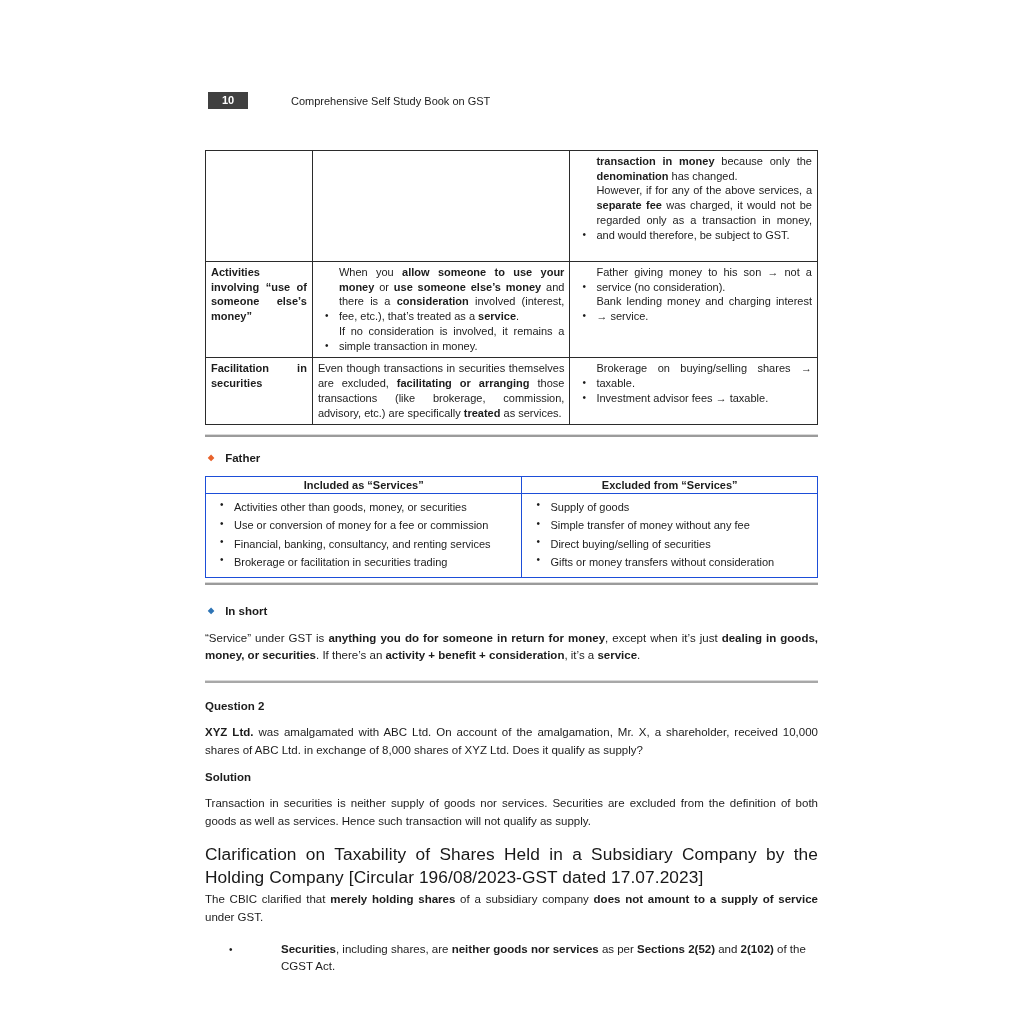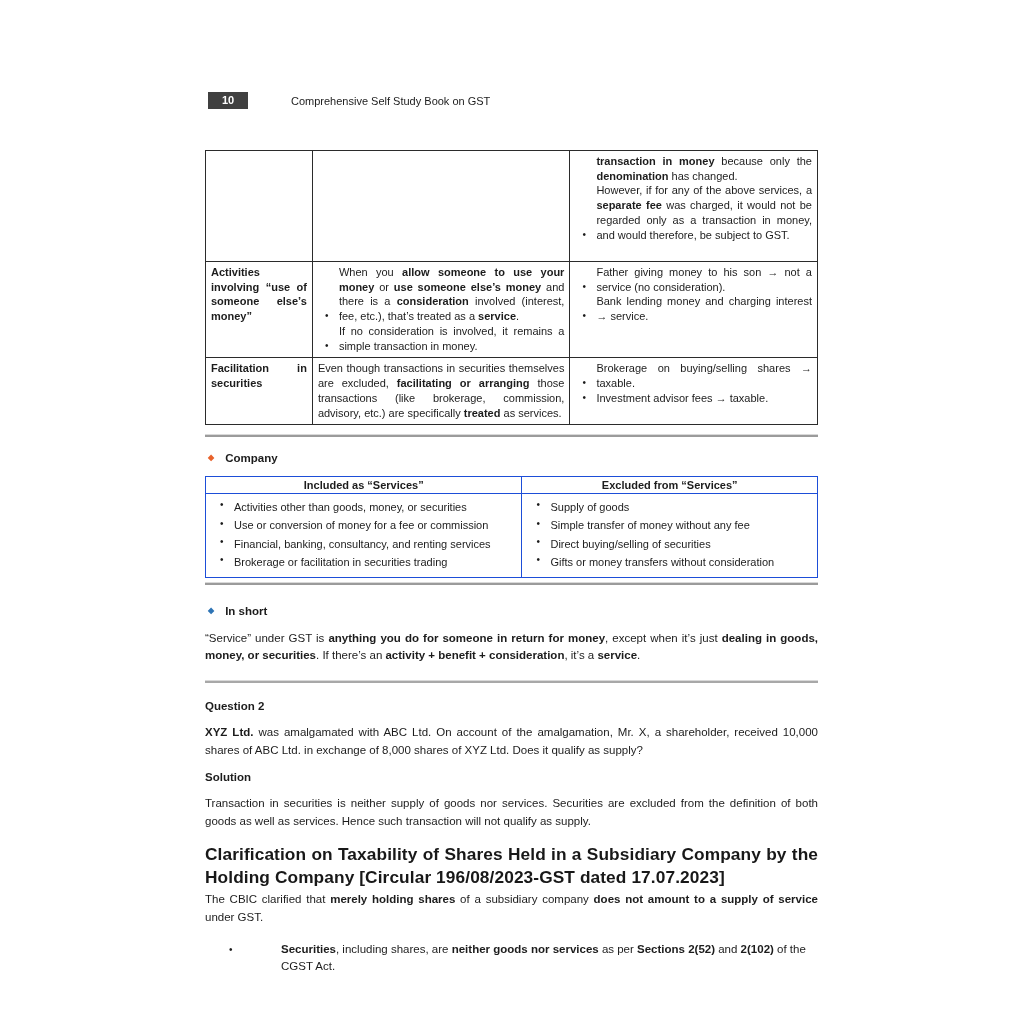--- a/index.html
+++ b/index.html
@@ -40,21 +40,21 @@
   .t2 th,.t2 td{border:1px solid #1d4ed8;font-size:11px;vertical-align:top;}
   .t2 th{font-weight:bold;text-align:center;padding:2px 4px;}
   .t2 td{padding:4px 4px 5px 4px;}
   .t2 .li{margin-bottom:3.5px;}
   .t2 .li .dot{flex:0 0 24px;padding-left:10px;}
   .t2 .li .txt{text-align:left;}
 
   .para{font-size:11.5px;line-height:1.55;text-align:justify;}
   .btitle{font-size:11.5px;font-weight:bold;}
 
-  .bighead{font-size:17.3px;font-weight:700;line-height:1.33;text-align:justify;
+  .bighead{font-size:17.3px;font-weight:400;line-height:1.33;text-align:justify;
     letter-spacing:0.1px;color:#181818;}
 
   .blist{display:flex;align-items:flex-start;font-size:11.5px;line-height:1.5;}
   .blist .dot{flex:0 0 24px;margin-left:24px;text-align:left;font-size:10px;line-height:17px;}
   .blist .txt{flex:1;margin-left:28px;}
 
   b{font-weight:bold;}
 </style>
 </head>
 <body>
@@ -124,21 +124,21 @@
         </div>
       </td>
     </tr>
   </tbody>
     </table>
 
   <div class="rule" style="margin-top:9px;"></div>
 
   <div class="sec" style="margin-top:15px;">
     <span class="diam orange">◆</span>
-    <span>Company</span>
+    <span>Father</span>
   </div>
 
   <table class="t2" style="margin-top:12px;">
     <colgroup>
         <col style="width:317px">
         <col style="width:296px">
       </colgroup>
     <tbody>
         <tr>
       <th>Included as “Services”</th>

